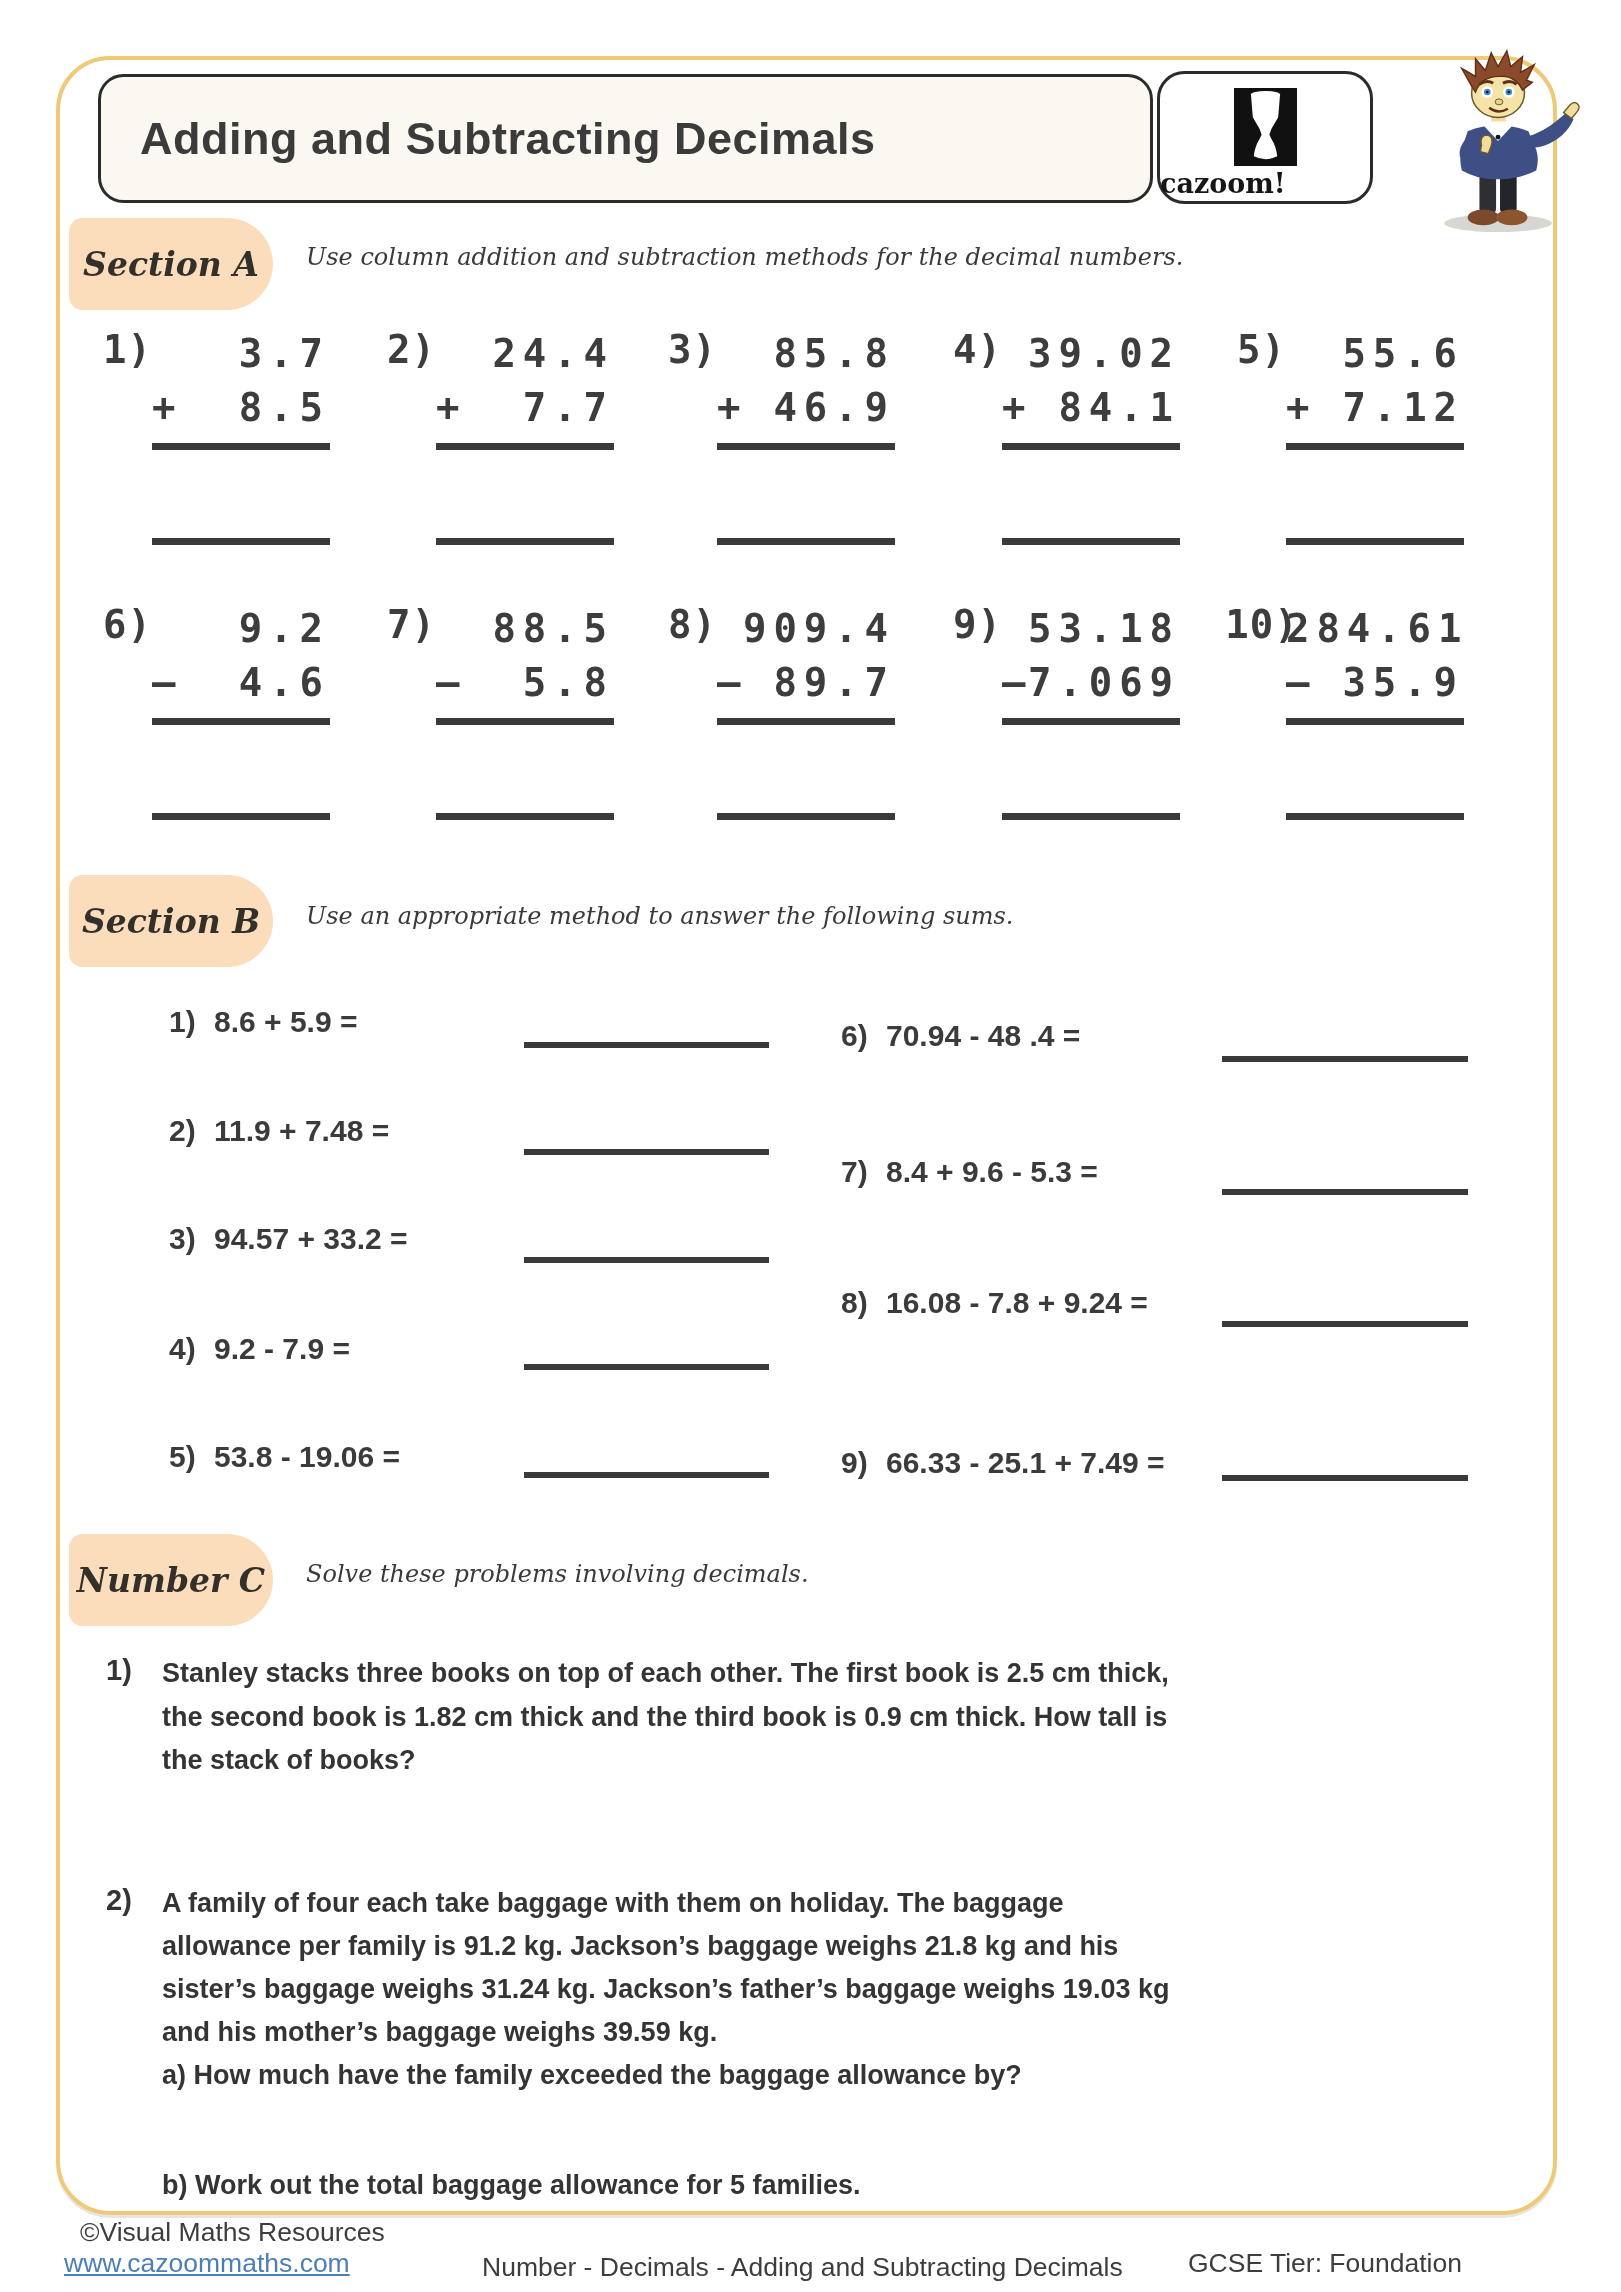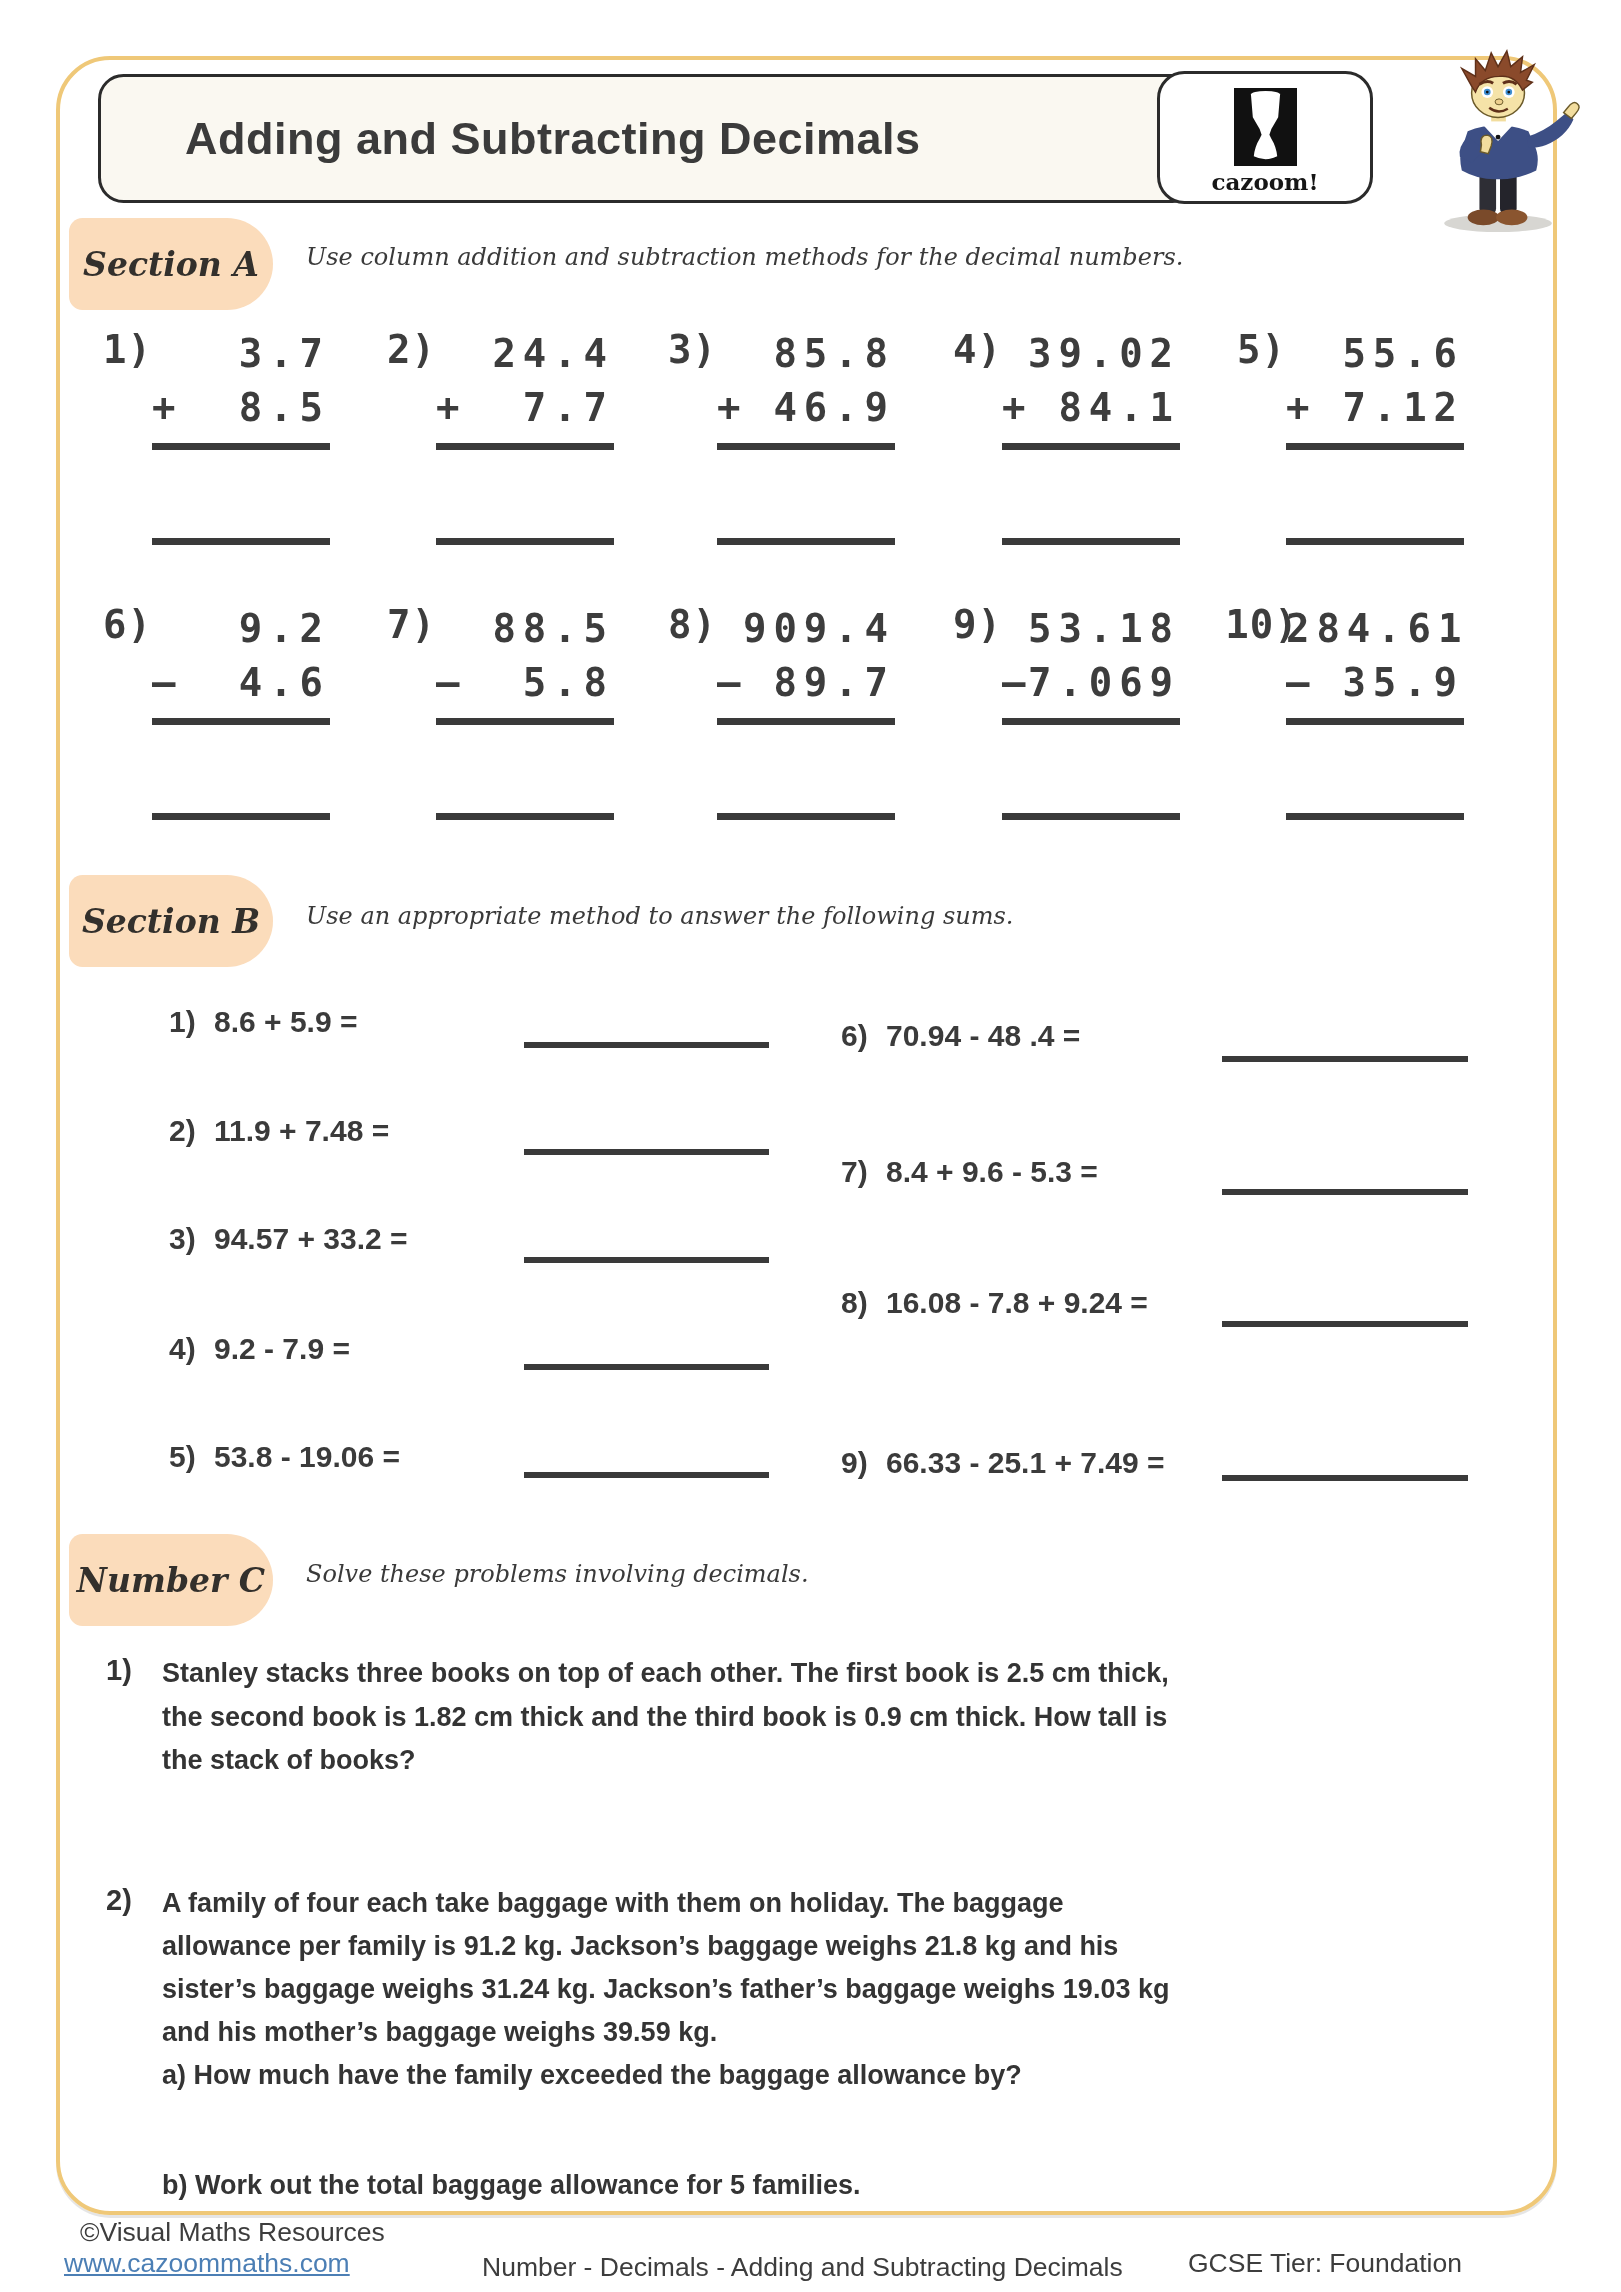--- a/index.html
+++ b/index.html
@@ -8,28 +8,28 @@
   .abs{position:absolute;}
 
   
   .frame{position:absolute;left:56px;top:56px;width:1493px;height:2151px;
          border:4.9px solid #EFC878;border-radius:54px;background:transparent;
          box-shadow:0 2.9px 0 rgba(0,0,0,0.10);}
 
   
   .titlebox{position:absolute;left:98px;top:74px;width:1049px;height:123px;
             background:#FAF8F1;border:3.9px solid #2b2b2b;border-radius:25.5px;
-            display:flex;align-items:center;padding-left:45px;}
+            display:flex;align-items:center;}
   .titletext{font-size:45px;font-weight:bold;letter-spacing:0.5px;color:#3b3b3b;padding-left:39px;}
 
   .logobox{position:absolute;left:1157px;top:71px;width:210px;height:127px;
            background:#ffffff;border:3.9px solid #2b2b2b;border-radius:27.4px;}
   .logoblack{position:absolute;left:74px;top:13.7px;width:63px;height:78px;background:#111;}
-  .logoword{position:absolute;left:0px;top:94px;width:210px;text-align:center;
-            font-family:"DejaVu Serif",serif;font-weight:bold;font-size:23px;color:#161616;}
+  .logoword{position:absolute;left:0px;top:94px;width:210px;
+            font-family:"DejaVu Serif",serif;font-weight:bold;font-size:27px;color:#161616;}
 
   
   .sec-label{position:absolute;left:69px;width:204px;height:92px;background:#FBDCBB;
              border-radius:13.7px 47px 47px 13.7px;display:flex;align-items:center;justify-content:center;
              font-family:"DejaVu Serif",serif;font-style:italic;font-weight:bold;font-size:33px;color:#33302c;}
   .sec-instr{position:absolute;left:306px;font-family:"DejaVu Serif",serif;font-style:italic;
              font-size:24px;color:#3a3a3a;white-space:nowrap;}
 
   
   .pa{position:absolute;width:227px;font-family:"DejaVu Sans Mono",monospace;

